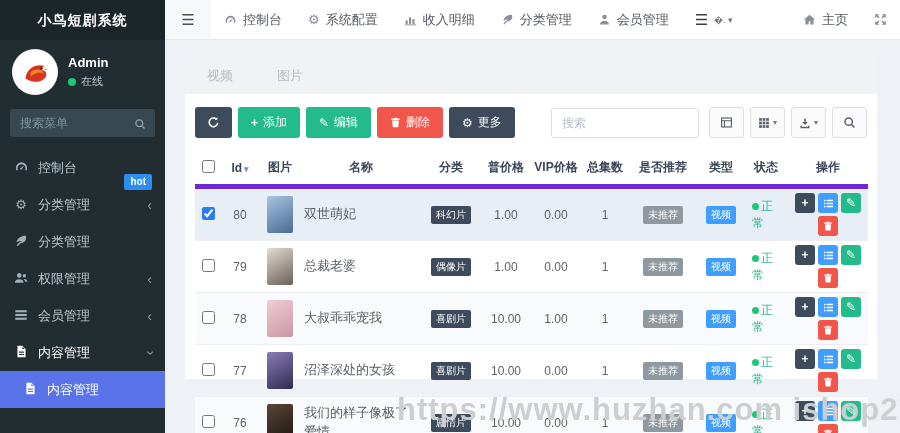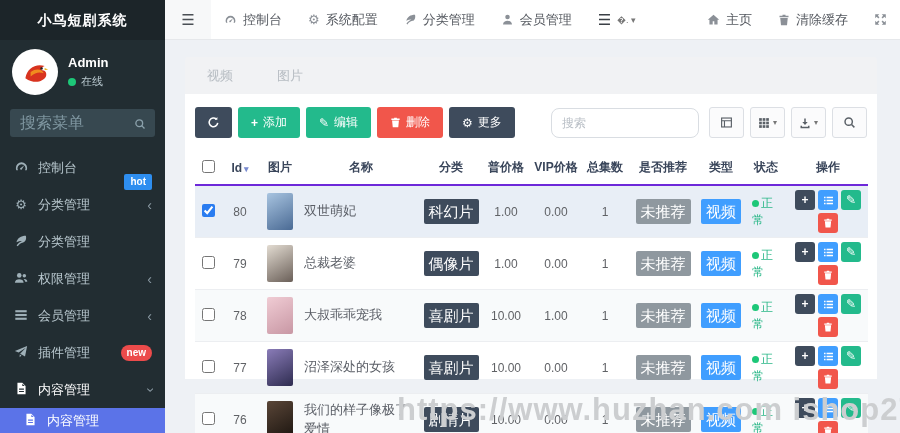--- a/index.html
+++ b/index.html
@@ -13,21 +13,21 @@
 
   
   .sidebar{width:165px; background:var(--sidebar); flex-shrink:0; display:flex; flex-direction:column;}
   .brand{height:40px; line-height:40px; text-align:center; color:#fff; font-weight:bold; font-size:14px; letter-spacing:1px; background:var(--sidebar-dark);}
   .user-panel{display:flex; align-items:center; gap:10px; padding:9px 12px 6px;}
   .avatar{width:46px; height:46px; border-radius:50%; background:#fff; flex-shrink:0; display:flex; align-items:center; justify-content:center; overflow:hidden;}
   .user-name{color:#fff; font-size:13px; font-weight:bold; margin-bottom:4px;}
   .user-status{color:#b8c7ce; font-size:11px; display:flex; align-items:center; gap:5px;}
   .online-dot{width:8px; height:8px; border-radius:50%; background:var(--status-dot); display:inline-block;}
   .side-search{position:relative; margin:8px 10px 6px;}
-  .side-search input{width:100%; height:28px; background:#374850; border:none; border-radius:3px; color:#ccc; font-size:16px; padding:0 28px 0 10px; font-family:inherit;}
+  .side-search input{width:100%; height:28px; background:#374850; border:none; border-radius:3px; color:#ccc; font-size:12px; padding:0 28px 0 10px; font-family:inherit;}
   .side-search input::placeholder{color:#7f96a0;}
   .side-search .sicon{position:absolute; right:9px; top:7px; color:#8ba1ab;}
   .menu{list-style:none; margin-top:6px;}
   .menu-item{height:37px; display:flex; align-items:center; gap:9px; padding:0 13px; color:#b8c7ce; font-size:13px; cursor:pointer;}
   .menu-item .micon{width:16px; text-align:center; color:#9fb0b8; flex-shrink:0; font-size:13px; line-height:1;}
   .menu-item.open{color:#fff;}
   .menu-item.open .micon{color:#fff;}
   .mbadge{margin-left:auto; font-size:10px; font-weight:bold; color:#fff; padding:2px 6px; border-radius:2px; line-height:1.2;}
   .mbadge.hot{background:var(--hot);margin-top:28px;}
   .mbadge.new{background:var(--new); border-radius:9px;}
@@ -51,35 +51,35 @@
   .tab{padding:0 22px; line-height:37px; font-size:13px; color:#b6bcc2; cursor:pointer;}
   .tab.active{background:#fff; color:#555; border-radius:2px 2px 0 0;}
   .panel-body{background:#fff; padding:13px 10px 0; height:285px;}
 
   .toolbar{display:flex; align-items:center; gap:6px; margin-bottom:13px;}
   .btn{height:31px; border:none; border-radius:3px; color:#fff; font-size:12px; display:inline-flex; align-items:center; gap:5px; padding:0 13px; font-family:inherit; cursor:pointer;}
   .btn-refresh{width:37px; justify-content:center; padding:0; background:var(--dark); font-size:13px;}
   .btn-green{background:var(--green);}
   .btn-red{background:var(--red);}
   .btn-dark{background:var(--dark);}
-  .search-input{width:148px; height:30px; border:1px solid #d9dde2; border-radius:8px; padding:0 10px; font-size:12px; color:#666; font-family:inherit; margin-right:4px;}
+  .search-input{width:148px; height:30px; border:1px solid #d9dde2; border-radius:3px; padding:0 10px; font-size:12px; color:#666; font-family:inherit; margin-right:4px;}
   .search-input::placeholder{color:#b9bfc6;}
   .tool-btn{min-width:35px; height:31px; border:1px solid #dcdfe4; background:#fbfbfc; border-radius:3px; display:inline-flex; align-items:center; justify-content:center; gap:3px; color:#5a6067; cursor:pointer; padding:0 7px;}
   .tb-caret{font-size:8px; color:#777;}
 
   table{width:100%; border-collapse:collapse; table-layout:fixed; font-size:12px; color:#606266;}
-  thead th{font-weight:bold; color:#39455a; padding:8px 2px; border-bottom:2px solid #6d28d9; text-align:center; font-size:12px; white-space:nowrap;}
+  thead th{font-weight:bold; color:#39455a; padding:8px 2px; border-bottom:5px solid #6d28d9; text-align:center; font-size:12px; white-space:nowrap;}
   th.ta-left, td.ta-left{text-align:center;}
   .sort-caret{font-size:9px; color:#7a8bd0; margin-left:2px;}
   tbody td{padding:4px 2px; border-bottom:1px solid #eceef1; text-align:center; vertical-align:middle; height:47px;}
   tbody tr:nth-child(odd){background:#f8fafb;}
   tbody tr.selected{background:#e8eef6;}
   .name-cell{color:#5a5e66; font-size:13px; line-height:1.45; text-align:left;}
   .thumb{width:26px; height:37px; border-radius:2px; margin:0 auto;}
-  .badge{display:inline-block; padding:2.5px 5px; border-radius:2px; color:#fff; font-size:15px; line-height:1.3; white-space:nowrap;}
+  .badge{display:inline-block; padding:2.5px 5px; border-radius:2px; color:#fff; font-size:10px; line-height:1.3; white-space:nowrap;}
   .badge-cat{background:var(--dark);}
   .badge-rec{background:var(--gray-badge);}
   .badge-type{background:var(--blue);}
   .status-wrap{display:inline-block; width:28px; text-align:left; color:var(--status-text); font-size:12px; line-height:1.4;}
   .dot{display:inline-block; width:7px; height:7px; border-radius:50%; background:var(--status-dot); margin-right:2px;}
   .ops{display:flex; flex-wrap:wrap; justify-content:center; gap:3px; width:74px; margin:0 auto;}
   .op{width:20px; height:20px; border-radius:3px; color:#fff; display:flex; align-items:center; justify-content:center; font-size:12px; cursor:pointer; line-height:1;}
   .op-plus{background:var(--dark); font-weight:bold;}
   .op-list{background:var(--blue);}
   .op-edit{background:var(--green);}
@@ -155,27 +155,20 @@
       </li>
       <li class="menu-item">
         <span class="micon"><svg width="14" height="14" viewBox="0 0 16 16" fill="currentColor">
               <rect x="1.5" y="2.5" width="13" height="2.4"></rect>
               <rect x="1.5" y="6.8" width="13" height="2.4"></rect>
               <rect x="1.5" y="11.1" width="13" height="2.4"></rect>
             </svg></span>
         <span>会员管理</span>
         <span class="chev">‹</span>
       </li>
-      <li class="menu-item">
-        <span class="micon"><svg width="14" height="14" viewBox="0 0 16 16" fill="currentColor">
-              <path d="M15 1 1 6.8l4.3 1.9L13.5 3 7 10l5.6 3L15 1zM6.5 10.8V14l2-2.1z"></path>
-            </svg></span>
-        <span>插件管理</span>
-        <span class="mbadge new">new</span>
-      </li>
       <li class="menu-item open">
         <span class="micon"><svg width="13" height="13" viewBox="0 0 16 16" fill="currentColor">
               <path d="M3 1v14h10V5l-4-4H3zm6 1 3 3H9V2zM5 8h6v1.4H5zm0 3h6v1.4H5z"></path>
             </svg></span>
         <span>内容管理</span>
         <span class="chev down">‹</span>
       </li>
     </ul>
     <div class="submenu-item">
       <span class="micon"><svg width="13" height="13" viewBox="0 0 16 16" fill="currentColor">
@@ -197,20 +190,31 @@
           </span>
         <span>控制台</span>
       </div>
       <div class="nav-item">
         <span class="nicon">⚙</span>
         <span>系统配置</span>
       </div>
       <div class="nav-item">
         <span class="nicon">
             <svg width="13" height="13" viewBox="0 0 16 16" fill="currentColor">
+              <rect x="2" y="9" width="2.6" height="4.5"></rect>
+              <rect x="6.2" y="5.5" width="2.6" height="8"></rect>
+              <rect x="10.4" y="7.5" width="2.6" height="6"></rect>
+              <rect x="1" y="14" width="14" height="1.2"></rect>
+            </svg>
+          </span>
+        <span>收入明细</span>
+      </div>
+      <div class="nav-item">
+        <span class="nicon">
+            <svg width="13" height="13" viewBox="0 0 16 16" fill="currentColor">
               <path d="M13.5 2C8 2 4 4.5 2.8 9.5c2.2-1.2 4.4-1.7 6.4-1.6-2.4 1-4.6 2.7-6.2 5.3l1.3.8c1.4-2.3 3.6-3.9 6.2-4.4 2.8-.5 4-4.3 3-7.6z"></path>
             </svg>
           </span>
         <span>分类管理</span>
       </div>
       <div class="nav-item">
         <span class="nicon">
             <svg width="13" height="13" viewBox="0 0 16 16" fill="currentColor">
               <circle cx="8" cy="4.8" r="2.8"></circle>
               <path d="M2.5 14c0-3 2.7-4.5 5.5-4.5s5.5 1.5 5.5 4.5z"></path>
@@ -223,28 +227,20 @@
         <span class="nav-caret">�. ▾</span>
       </div>
       <div class="nav-spacer"></div>
       <div class="nav-item">
         <span class="nicon">
             <svg width="13" height="13" viewBox="0 0 16 16" fill="currentColor">
               <path d="M8 2 1 8.2h2V14h4v-4h2v4h4V8.2h2z"></path>
             </svg>
           </span>
         <span>主页</span>
-      </div>
-      <div class="nav-item">
-        <span class="nicon">
-            <svg width="12" height="12" viewBox="0 0 16 16" fill="currentColor">
-              <path d="M6 1h4v1.3h4v1.9H2V2.3h4zM3 5.2h10L12 15H4z"></path>
-            </svg>
-          </span>
-        <span>清除缓存</span>
       </div>
       <div class="nav-item">
         <span class="nicon">
             <svg width="13" height="13" viewBox="0 0 16 16" fill="currentColor">
               <path d="M1.5 1.5h5l-1.8 1.8 2 2L5.3 6.7l-2-2L1.5 6.5zM14.5 14.5h-5l1.8-1.8-2-2 1.4-1.4 2 2 1.8-1.8zM14.5 1.5v5l-1.8-1.8-2 2-1.4-1.4 2-2-1.8-1.8zM1.5 14.5v-5l1.8 1.8 2-2 1.4 1.4-2 2 1.8 1.8z"></path>
             </svg>
           </span>
       </div>
 
     </nav>

